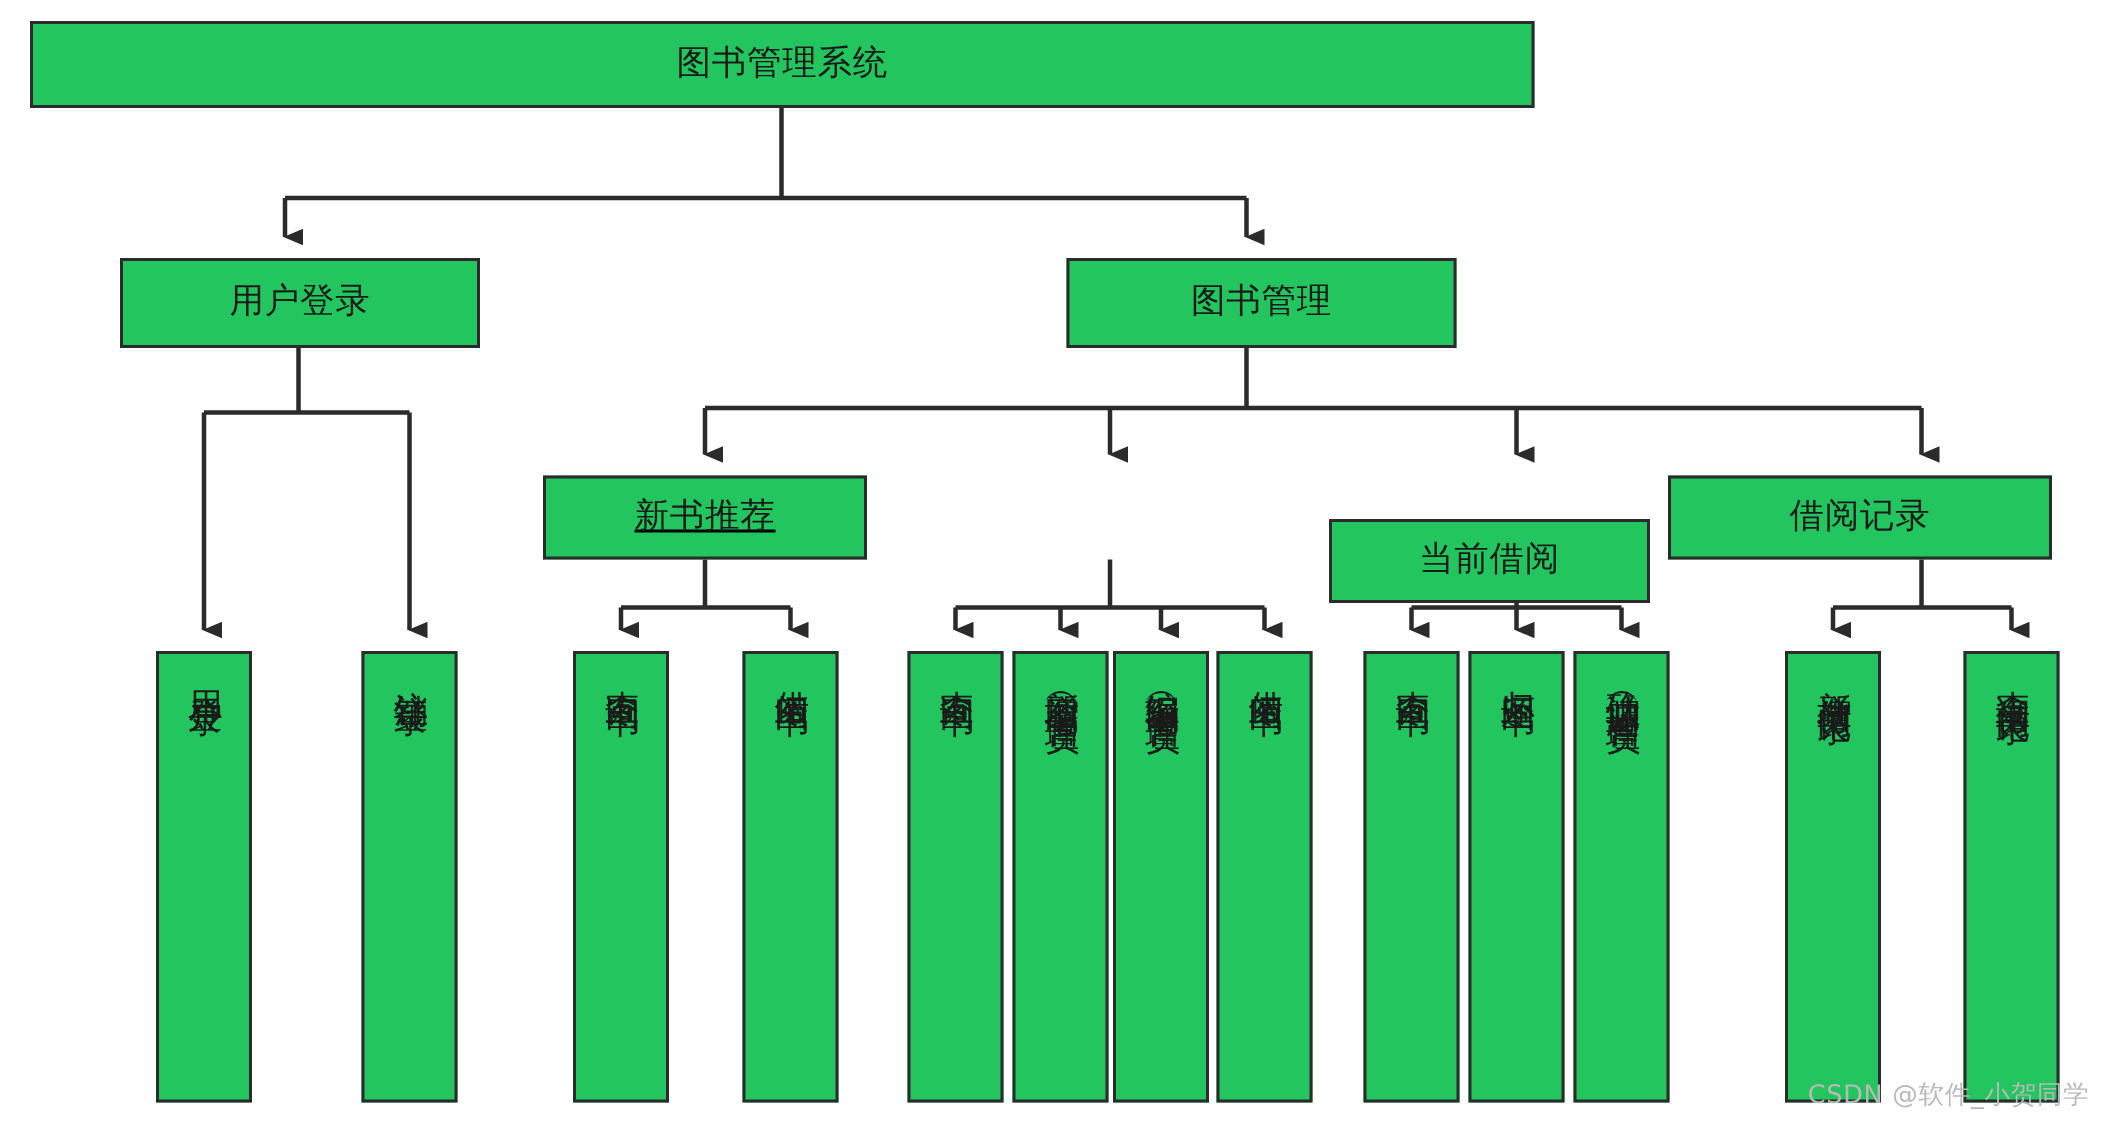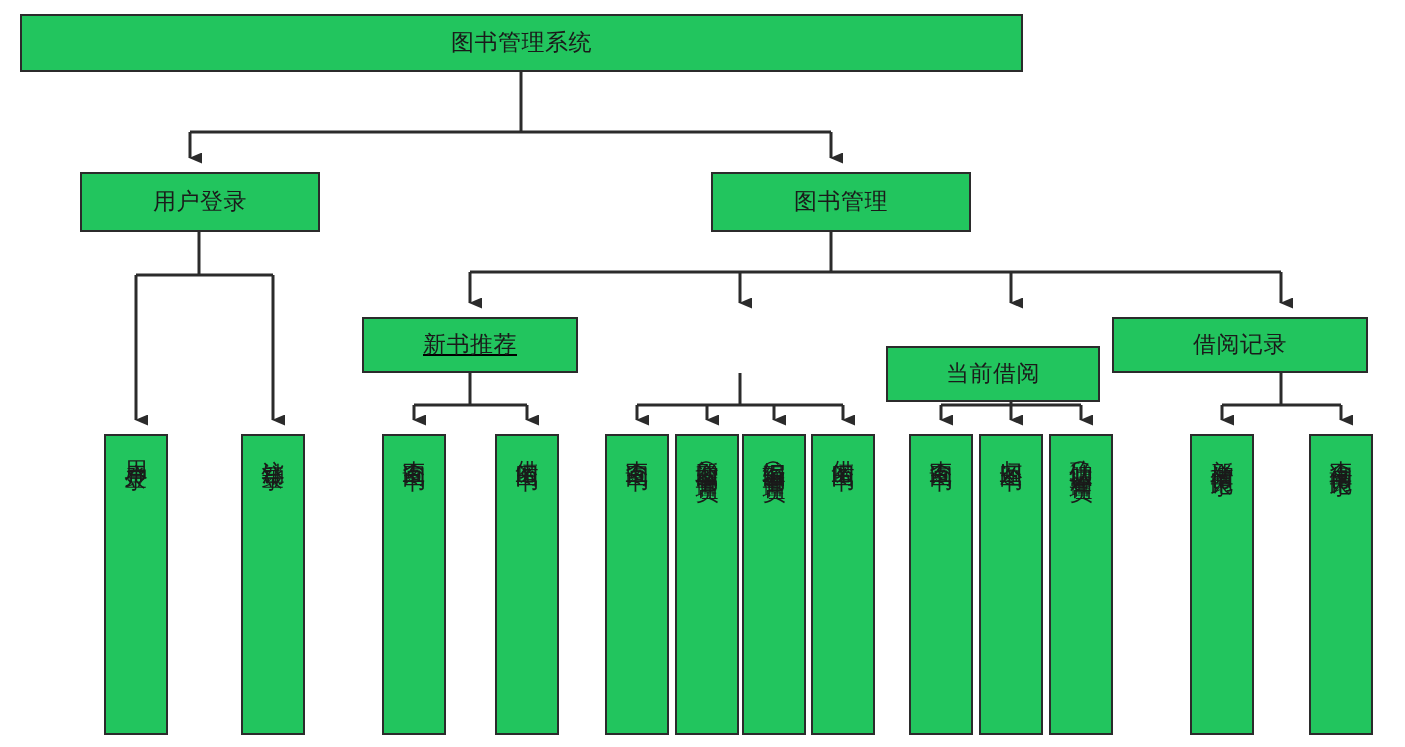--- a/index.html
+++ b/index.html
@@ -193,14 +193,15 @@
   </div>
 
   <div class="node vertical" style="left:1190px; top:434px; width:64px; height:301px;">
     <span class="node-label">新增借阅记录</span>
   </div>
 
   <div class="node vertical" style="left:1309px; top:434px; width:64px; height:301px;">
     <span class="node-label">查询借阅记录</span>
   </div>
 
+  <div class="watermark">CSDN @软件_小贺同学</div>
 
 </div>
 
 </body></html>

